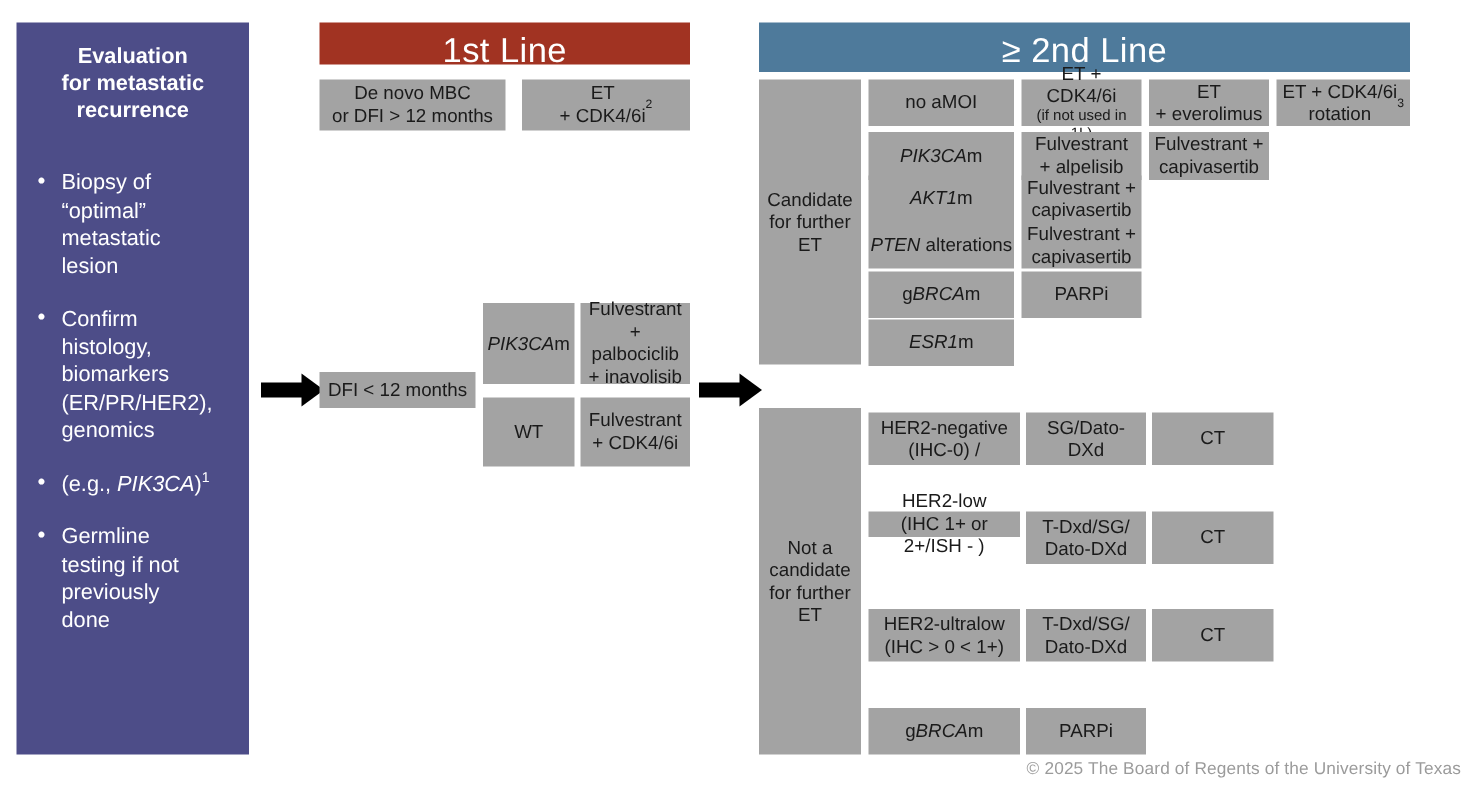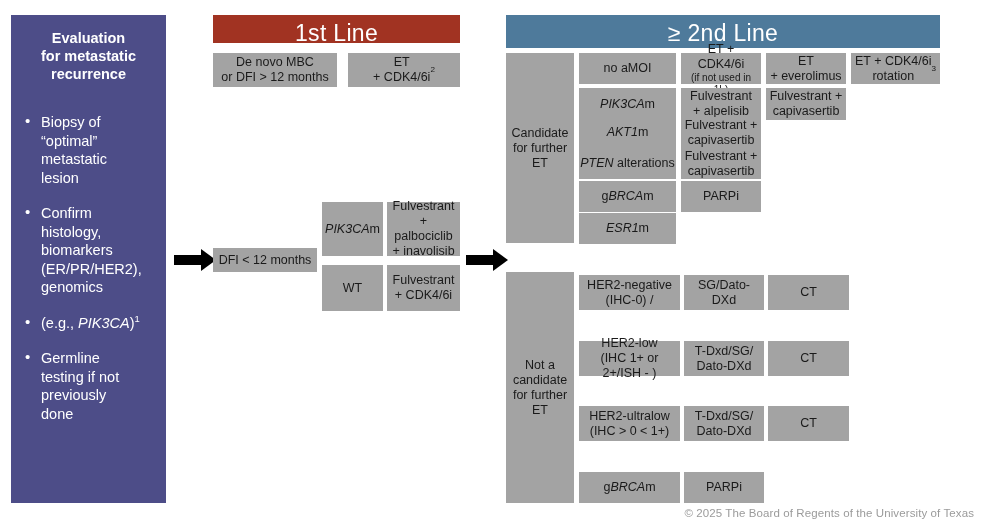--- a/index.html
+++ b/index.html
@@ -243,21 +243,21 @@
   <div class="cell stub" style="left:506px; top:272px; width:68px; height:231px;">Not a
 candidate
 for further
 ET</div>
 
   <div class="cell" style="left:579px; top:275px; width:101px; height:35px;">HER2-negative
 (IHC-0) /</div>
   <div class="cell" style="left:684px; top:275px; width:80px; height:35px;">SG/Dato-DXd</div>
   <div class="cell" style="left:768px; top:275px; width:81px; height:35px;">CT</div>
 
-  <div class="cell" style="left:579px; top:341px; width:101px; height:35px;">HER2-low
+  <div class="cell" style="left:579px; top:341px; width:101px; height:17px;">HER2-low
 (IHC 1+ or 2+/ISH - )</div>
   <div class="cell" style="left:684px; top:341px; width:80px; height:35px;">T-Dxd/SG/
 Dato-DXd</div>
   <div class="cell" style="left:768px; top:341px; width:81px; height:35px;">CT</div>
 
   <div class="cell" style="left:579px; top:406px; width:101px; height:35px;">HER2-ultralow
 (IHC &gt; 0 &lt; 1+)</div>
   <div class="cell" style="left:684px; top:406px; width:80px; height:35px;">T-Dxd/SG/
 Dato-DXd</div>
   <div class="cell" style="left:768px; top:406px; width:81px; height:35px;">CT</div>

